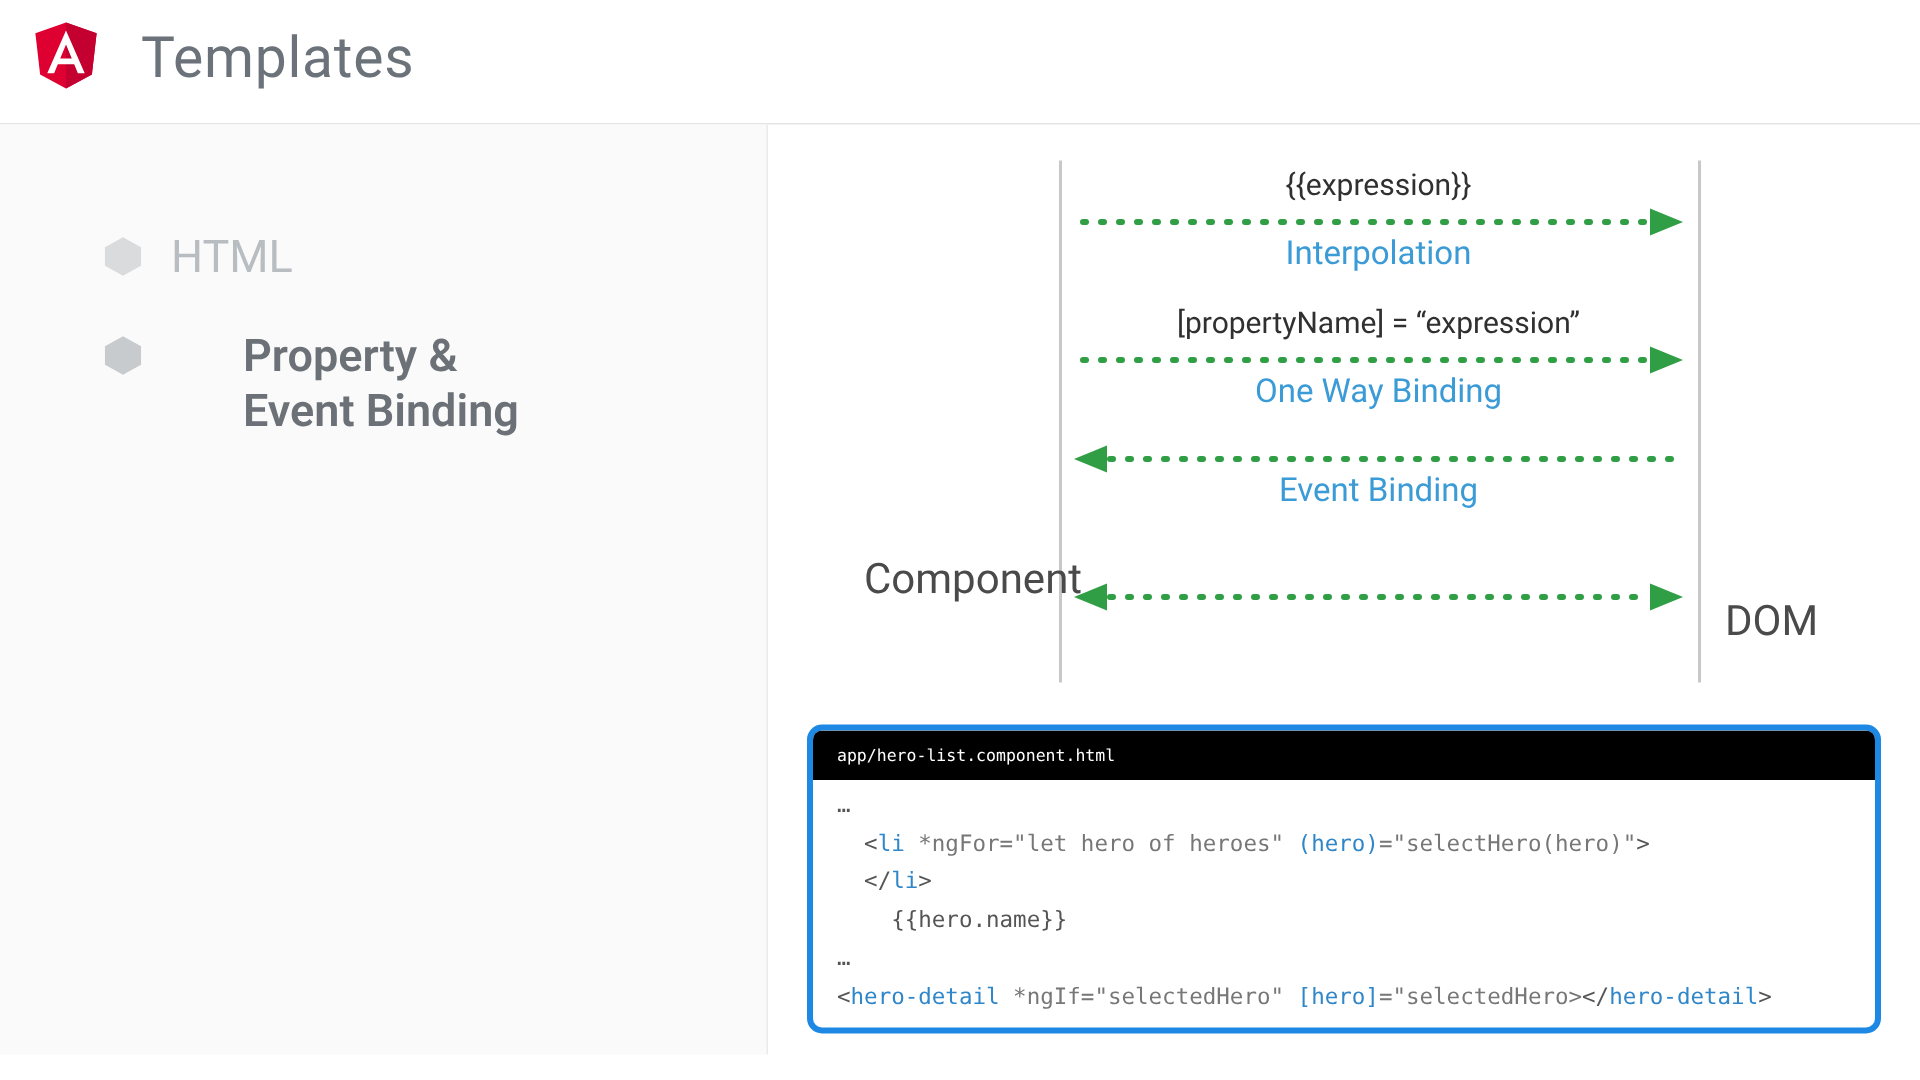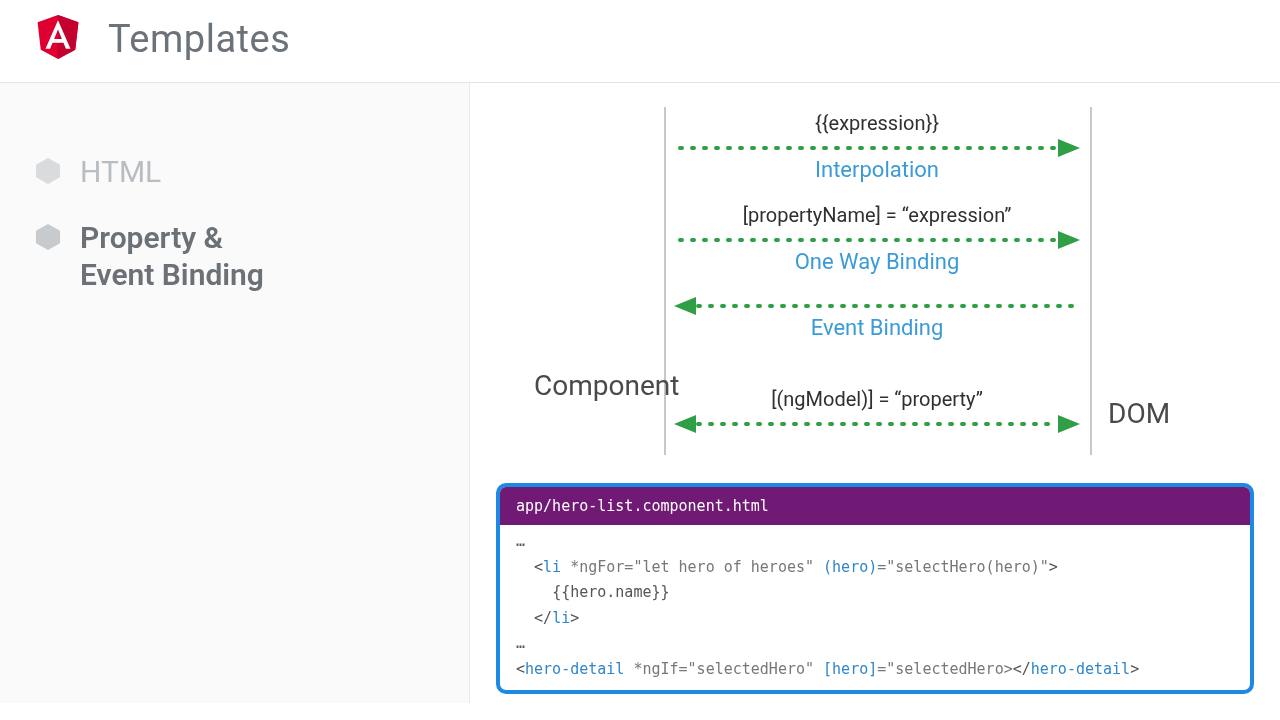--- a/index.html
+++ b/index.html
@@ -7,44 +7,44 @@
     font-family: -apple-system, "Segoe UI", Roboto, Helvetica, Arial, sans-serif;
     background: #ffffff;
     width: 1280px;
     height: 720px;
     overflow: hidden;
     color: #333;
   }
   .header {
     display: flex;
     align-items: center;
-    padding: 14px 22px 18px 36px;
+    padding: 14px 22px 18px 22px;
   }
   .header svg { width: 44px; height: 46px; }
   .header-title {
     font-size: 38px;
     font-weight: 400;
     color: #6b7279;
     margin-left: 28px;
     letter-spacing: 0.5px;
   }
   .divider {
     height: 1px;
     background: #e4e4e4;
     width: 100%;
   }
   .main {
     display: flex;
     height: 620px;
   }
   .sidebar {
-    width: 470px;
+    width: 512px;
     background: #fafafa;
     border-right: 1px solid #eaeaea;
-    padding: 70px 40px 0 34px;
+    padding: 70px 40px 0 68px;
   }
   .sidebar-item {
     display: flex;
     align-items: flex-start;
     margin-bottom: 28px;
     color: #b8bdc2;
   }
   .sidebar-item.active { color: #6b7177; }
   .sidebar-item .bullet {
     width: 28px; height: 28px;
@@ -122,24 +122,24 @@
     height: 22px;
   }
 
   .code-panel {
     border: 4px solid #1e88e5;
     border-radius: 10px;
     overflow: hidden;
     background: #fff;
   }
   .code-header {
-    background: #701a75;
+    background: #000000;
     color: #fff;
     font-family: Menlo, Consolas, monospace;
-    font-size: 15px;
+    font-size: 11px;
     padding: 10px 16px 10px 16px;
   }
   .code-body {
     font-family: Menlo, Consolas, monospace;
     font-size: 15px;
     color: #555;
     padding: 4px 16px 8px 16px;
     line-height: 1.7;
     white-space: nowrap;
   }
@@ -171,21 +171,21 @@
           </svg>
       </span>
       <div class="label">HTML</div>
     </div>
     <div class="sidebar-item active">
       <span class="bullet">
         <svg viewBox="0 0 100 100">
             <path d="M50 4 L93 28 L93 72 L50 96 L7 72 L7 28 Z"></path>
           </svg>
       </span>
-      <div class="label" style="white-space:pre-line;">Property &amp;
+      <div class="label" style="white-space:pre-line;margin-left:48px;">Property &amp;
 Event Binding</div>
     </div>
   </div>
 
   <div class="content">
 
     <div class="diagram">
       <div class="vline left"></div>
       <div class="vline right"></div>
       <div class="side-label left">Component</div>
@@ -217,37 +217,36 @@
         <div class="arrow">
           <svg viewBox="0 0 406 22">
               <line x1="24" y1="11" x2="400" y2="11" stroke="#2f9e44" stroke-width="4" stroke-dasharray="2 10" stroke-linecap="round"></line>
               <polygon points="0,11 22,2 22,20" fill="#2f9e44"></polygon>
             </svg>
         </div>
         <div class="name">Event Binding</div>
       </div>
 
       <div class="row row4">
-        <div class="syntax">[(ngModel)] = “property”</div>
         <div class="arrow">
           <svg viewBox="0 0 406 22">
               <line x1="24" y1="11" x2="382" y2="11" stroke="#2f9e44" stroke-width="4" stroke-dasharray="2 10" stroke-linecap="round"></line>
               <polygon points="0,11 22,2 22,20" fill="#2f9e44"></polygon>
               <polygon points="406,11 384,2 384,20" fill="#2f9e44"></polygon>
             </svg>
         </div>
       </div>
     </div>
 
     <div class="code-panel">
       <div class="code-header">app/hero-list.component.html</div>
       <div class="code-body">
         <div>…</div>
         <div>&nbsp;&nbsp;&lt;<span class="tag">li</span><span class="attr"> *ngFor="let hero of heroes" </span><span class="tag">(hero)</span><span class="attr">="selectHero(hero)"</span>&gt;</div>
+        <div>&nbsp;&nbsp;&lt;/<span class="tag">li</span>&gt;</div>
         <div>&nbsp;&nbsp;&nbsp;&nbsp;<span>{{hero.name}}</span></div>
-        <div>&nbsp;&nbsp;&lt;/<span class="tag">li</span>&gt;</div>
         <div>…</div>
         <div>&lt;<span class="tag">hero-detail</span><span class="attr"> *ngIf="selectedHero" </span><span class="tag">[hero]</span><span class="attr">="selectedHero&gt;</span>&lt;/<span class="tag">hero-detail</span>&gt;</div>
       </div>
     </div>
 
   </div>
 </div>
 
 </body></html>

